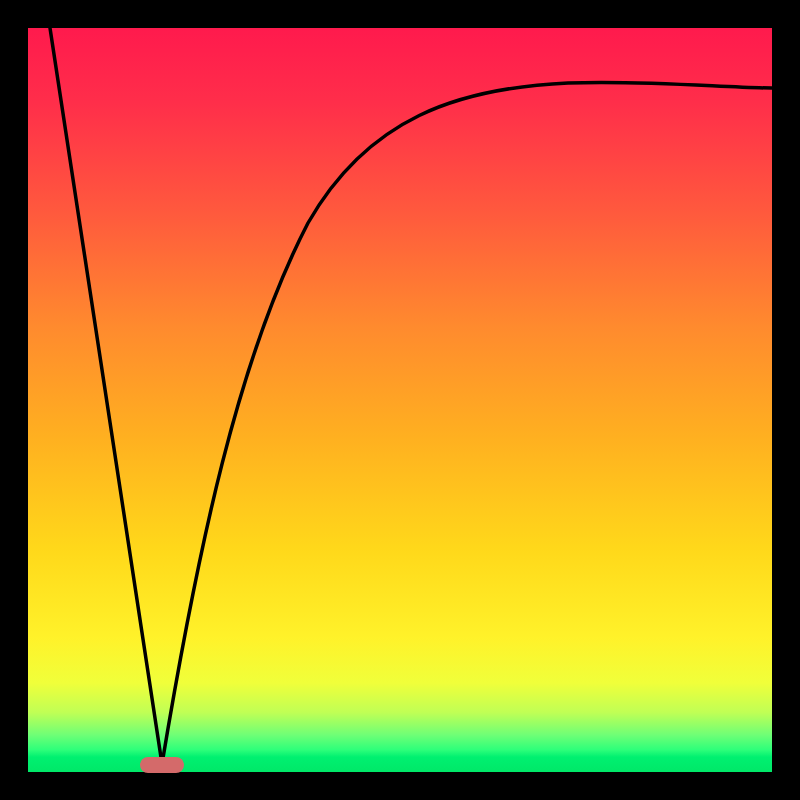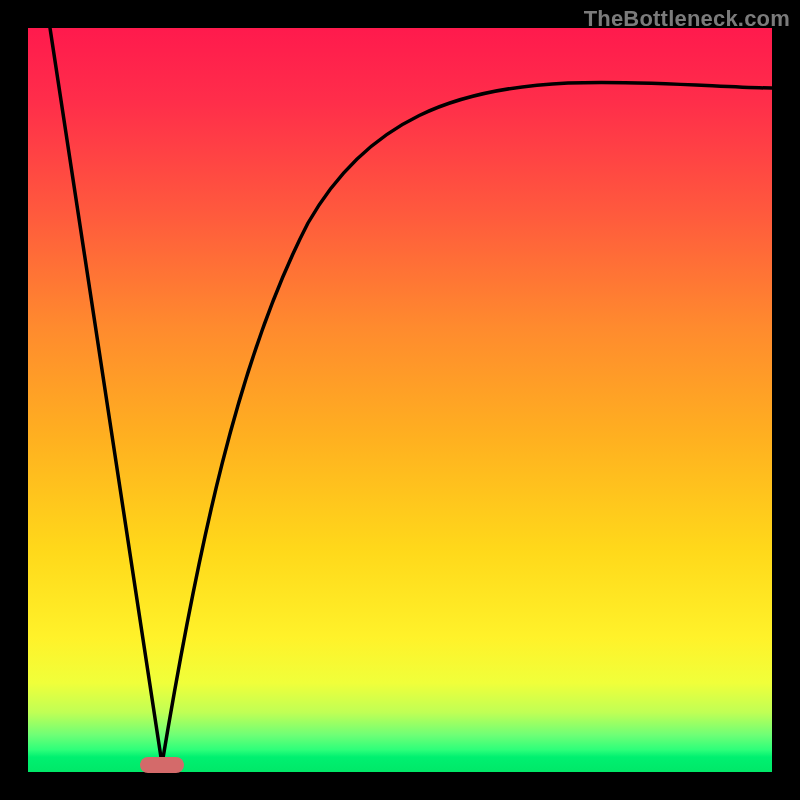--- a/index.html
+++ b/index.html
@@ -80,14 +80,13 @@
 
       <path d="M 134 736
                C 170 520, 210 330, 280 195
                C 340 90, 430 60, 540 55
                C 620 52, 700 60, 744 60" fill="none" stroke="#000" stroke-width="3.5" stroke-linecap="round"></path>
     </svg>
 
     <div class="marker" style="left:134px; top:737px;"></div>
   </div>
 
-  <div class="watermark">TheBottleneck.com</div>
 </div>
 
 </body></html>

